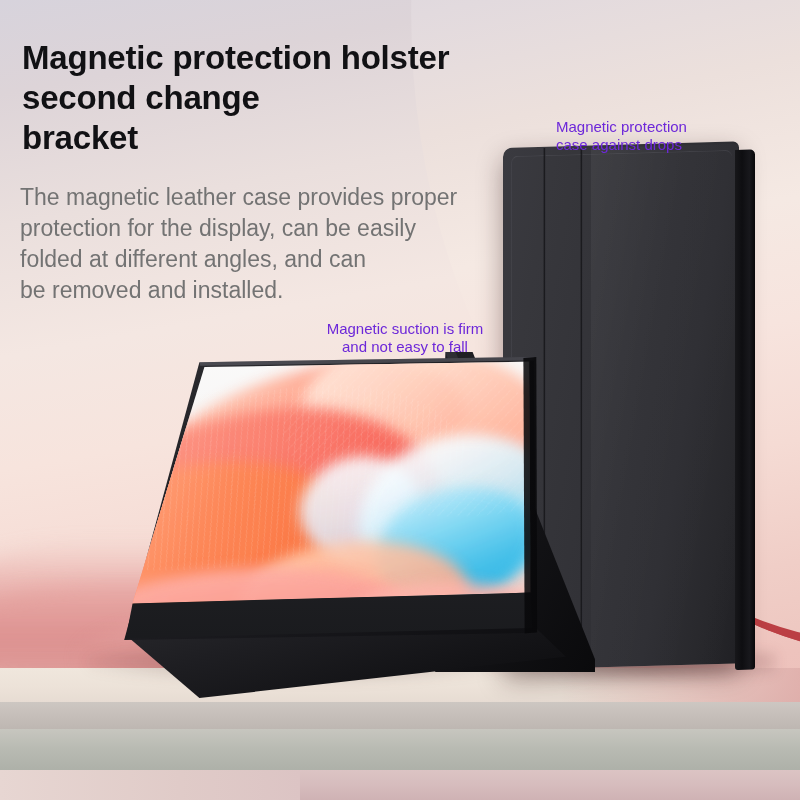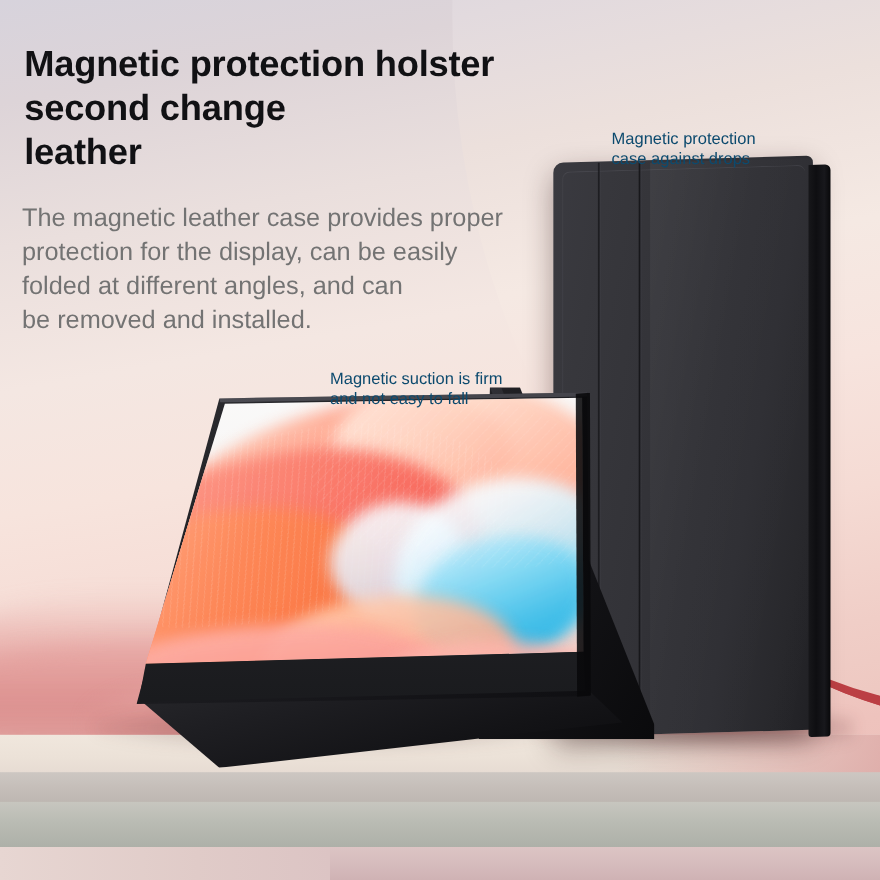--- a/index.html
+++ b/index.html
@@ -183,34 +183,35 @@
     top: 182px;
     width: 490px;
     color: #737373;
     font-size: 23px;
     font-weight: 400;
     line-height: 31px;
     white-space: pre-line;
   }
   .callout {
     position: absolute;
-    color: #0c4a6e;
+    color: #6d28d9;
     font-size: 15px;
     font-weight: 400;
     line-height: 18px;
     white-space: pre-line;
   }
   .callout-case {
     left: 556px;
     top: 118px;
     text-align: left;
   }
   .callout-suction {
     left: 300px;
-    top: 336px;
+    top: 320px;
+    text-align: center;
     width: 210px;
   }
 
   
   .case-upright {
     position: absolute;
     left: 503px;
     top: 148px;
     width: 252px;
     height: 522px;
@@ -551,21 +552,21 @@
     </div>
   </div>
 
   <div class="shelf-edge"></div>
   <div class="shelf-face"></div>
   <div class="shelf-floor"></div>
   <div class="shelf-floor-left"></div>
 
   <div class="headline">Magnetic protection holster
  second change
-leather</div>
+bracket</div>
 
   <div class="bodycopy">The magnetic leather case provides proper
 protection for the display, can be easily
  folded at different angles, and can
 be removed and installed.</div>
 
   <div class="callout callout-case">Magnetic protection
 case against drops</div>
 
   <div class="callout callout-suction">Magnetic suction is firm

